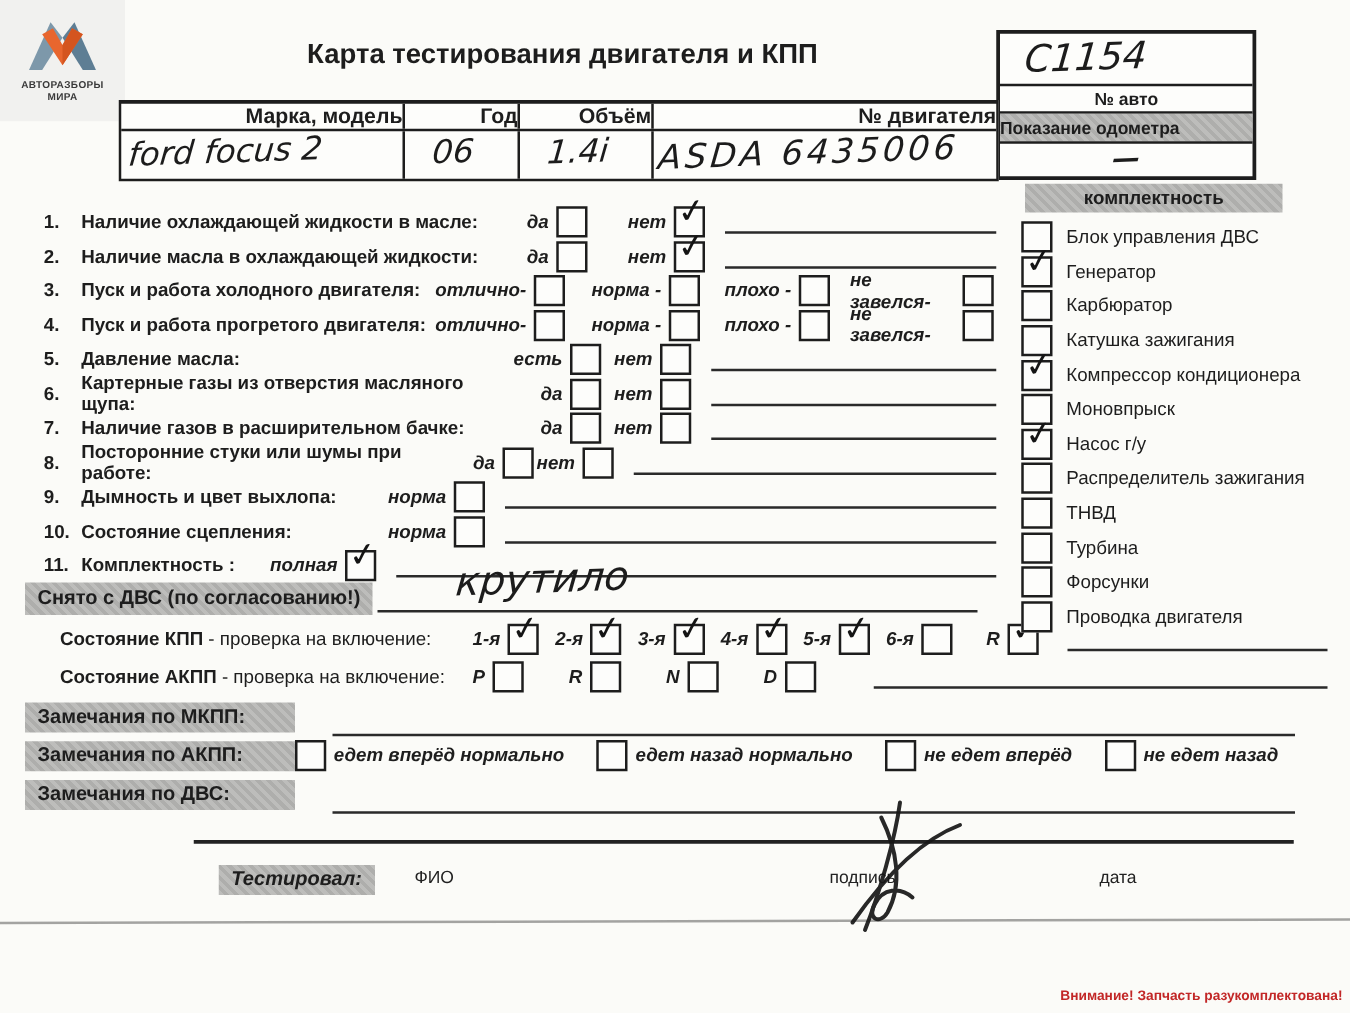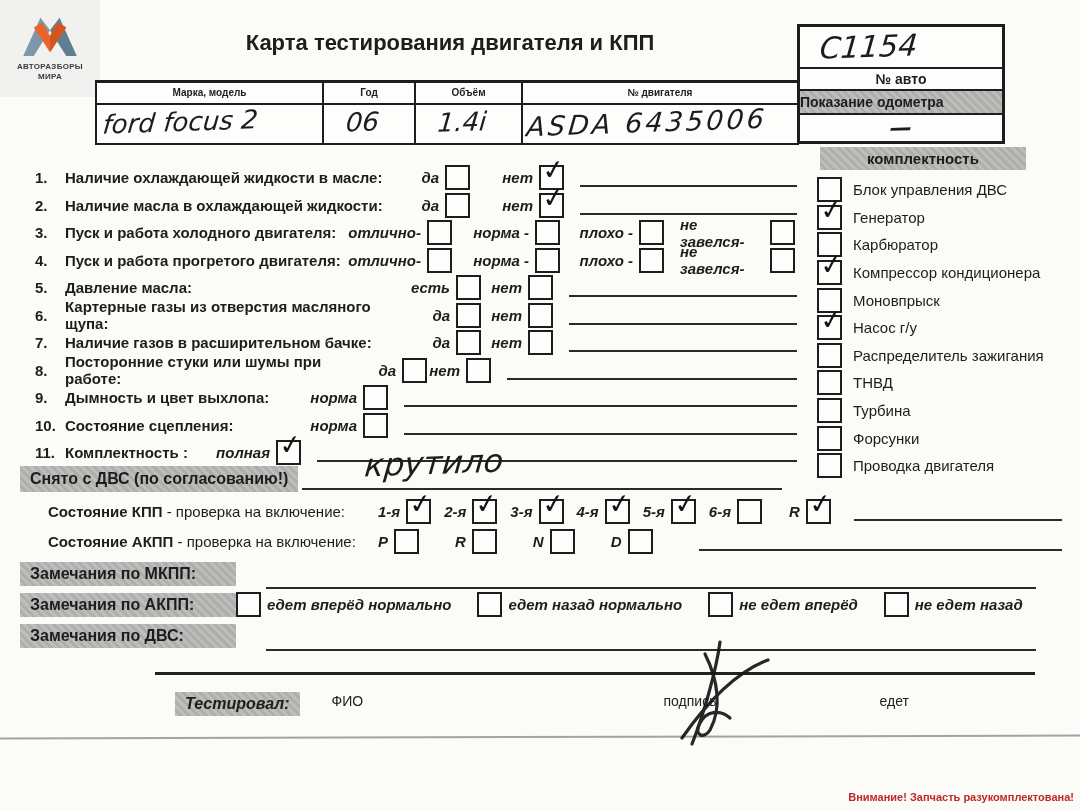--- a/index.html
+++ b/index.html
@@ -23,21 +23,21 @@
   .vbox{position:absolute;left:797px;top:24px;width:202px;border:3px solid #1d1d1d;background:#fdfdfb;}
   .vbox-value{height:40px;border-bottom:2px solid #1d1d1d;padding-left:20px;}
   .vbox-value .hw{font-size:30px;margin-top:2px;}
   .vbox-label{height:20px;line-height:20px;text-align:center;font-weight:bold;font-size:14px;border-bottom:2px solid #1d1d1d;}
   .vbox-odo{height:22px;line-height:22px;text-align:left;font-size:14px;border-bottom:2px solid #1d1d1d;}
   .vbox-odo-value{height:26px;text-align:center;}
   .vbox-odo-value .hw{font-size:22px;font-weight:bold;}
 
   
   .itable{position:absolute;left:95px;top:80px;width:700px;border:2px solid #1d1d1d;border-top-width:3px;background:#fdfdfb;}
-  .itable .hrow{display:flex;border-bottom:2px solid #1d1d1d;font-weight:bold;font-size:10px;text-align:center;height:20px;line-height:19px;}
+  .itable .hrow{display:flex;border-bottom:2px solid #1d1d1d;font-weight:bold;font-size:17px;text-align:right;height:20px;line-height:19px;}
   .itable .vrow{display:flex;height:38px;}
   .c1{width:225px;border-right:2px solid #1d1d1d;}
   .c2{width:90px;border-right:2px solid #1d1d1d;}
   .c3{width:105px;border-right:2px solid #1d1d1d;}
   .c4{flex:1;}
   .vrow .hw{font-size:26px;margin-top:2px;}
   .vrow .c1 .hw{margin-left:6px;}
   .vrow .c2 .hw{margin-left:22px;}
   .vrow .c3 .hw{margin-left:22px;}
   .vrow .c4 .hw{font-size:27px;letter-spacing:3px;margin-left:4px;}
@@ -425,21 +425,21 @@
     <span class="t-col t-fio">
       <span class="t-line"></span>
       <span class="t-cap">ФИО</span>
     </span>
     <span class="t-col t-sign">
       <span class="t-line"></span>
       <span class="t-cap">подпись</span>
     </span>
     <span class="t-col t-date">
       <span class="t-line"></span>
-      <span class="t-cap">едет</span>
+      <span class="t-cap">дата</span>
     </span>
   </div>
 
   <svg class="signature" width="120" height="110" viewBox="0 0 120 110">
     <g stroke="#161616" stroke-width="3.2" fill="none" stroke-linecap="round" opacity="0.92">
       <path d="M62 4 C58 34 45 78 34 106"></path>
       <path d="M24 100 C48 66 78 34 110 22"></path>
       <path d="M47 16 C60 42 64 70 52 92 C46 102 35 97 42 85 C48 73 62 71 72 80"></path>
     </g>
   </svg>
@@ -455,20 +455,24 @@
           <span class="box">
             <span class="check"></span>
           </span>
           <span>Генератор</span>
         </div>
       <div class="comp-item">
           <span class="box"></span>
           <span>Карбюратор</span>
         </div>
       <div class="comp-item">
+          <span class="box"></span>
+          <span>Катушка зажигания</span>
+        </div>
+      <div class="comp-item">
           <span class="box">
             <span class="check"></span>
           </span>
           <span>Компрессор кондиционера</span>
         </div>
       <div class="comp-item">
           <span class="box"></span>
           <span>Моновпрыск</span>
         </div>
       <div class="comp-item">

